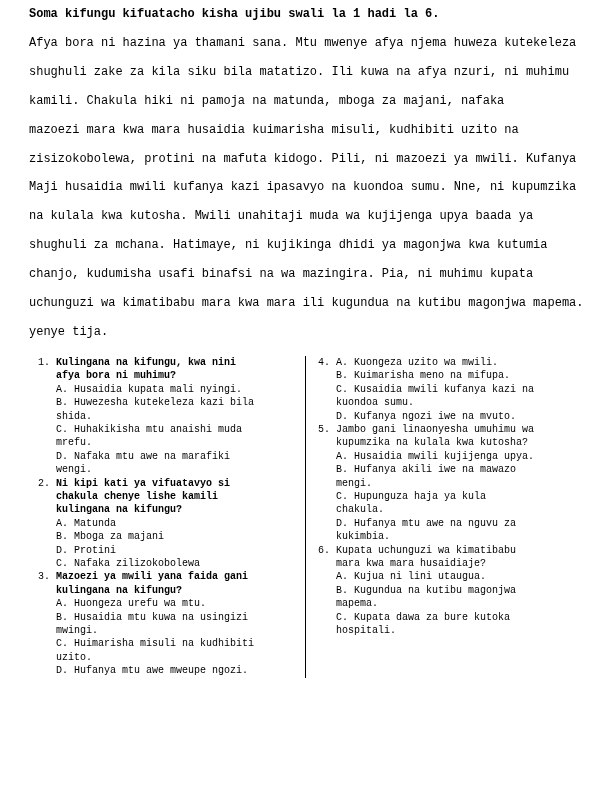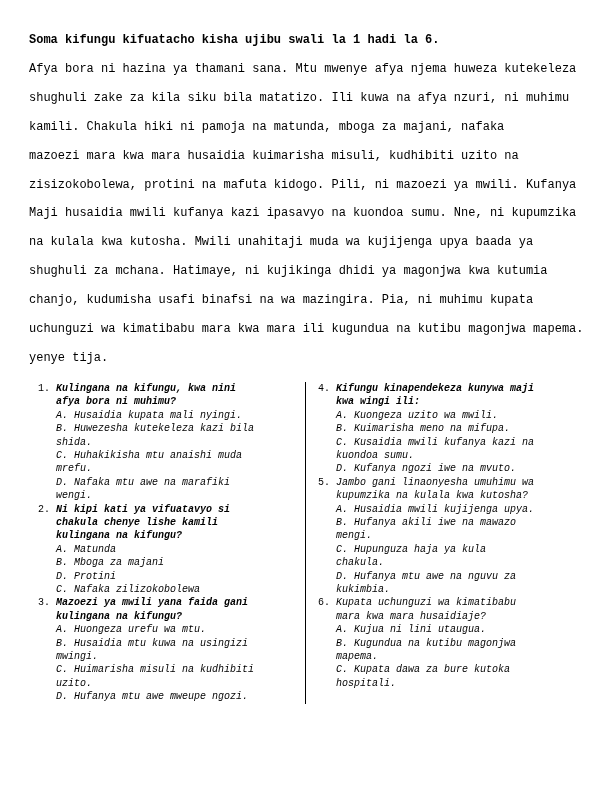--- a/index.html
+++ b/index.html
@@ -3,21 +3,21 @@
 <meta charset="utf-8">
 <style>
   html, body { margin: 0; padding: 0; }
   body {
     width: 612px; height: 792px;
     background: #ffffff;
     color: #000000;
     font-family: "Liberation Mono", "DejaVu Sans Mono", monospace;
     overflow: hidden;
   }
-  .page { padding: 26px 0 0 29px; width: 583px; }
+  .page { padding: 0 0 0 29px; width: 583px; }
 
   
   .docline {
     font-size: 12px;
     line-height: 28.9px;
     white-space: pre;
   }
   .heading { font-weight: bold; }
 
   
@@ -27,21 +27,21 @@
     padding-left: 9px;
     font-size: 10px;
     line-height: 13.4px;
   }
   .qcol-left  { width: 267px; flex: none; }
   .qdivider   { width: 1px; background: #000; flex: none; }
   .qcol-right { padding-left: 12px; flex: none; }
 
   .q { display: flex; }
   .qnum  { width: 18px; flex: none; white-space: pre; }
-  .qbody { width: 199px; flex: none; word-spacing: 0; font-style: italic; }
+  .qbody { width: 199px; flex: none; word-spacing: 0; }
   .stem.bold { font-weight: bold; }
 </style>
 </head>
 <body>
 
 <div class="page">
 
   <div class="docline heading">Soma kifungu kifuatacho kisha ujibu swali la 1 hadi la 6.</div>
 
   <div>
@@ -97,21 +97,20 @@
 
     </div>
 
     <div class="qdivider"></div>
 
     <div class="qcol-right">
 
       <div class="q">
         <div class="qnum">4.</div>
         <div class="qbody">
-          <div class="stem bold">Kifungu kinapendekeza kunywa maji kwa wingi ili:</div>
           <div class="opt">A. Kuongeza uzito wa mwili.</div>
           <div class="opt">B. Kuimarisha meno na mifupa.</div>
           <div class="opt">C. Kusaidia mwili kufanya kazi na kuondoa sumu.</div>
           <div class="opt">D. Kufanya ngozi iwe na mvuto.</div>
         </div>
       </div>
 
       <div class="q">
         <div class="qnum">5.</div>
         <div class="qbody">

